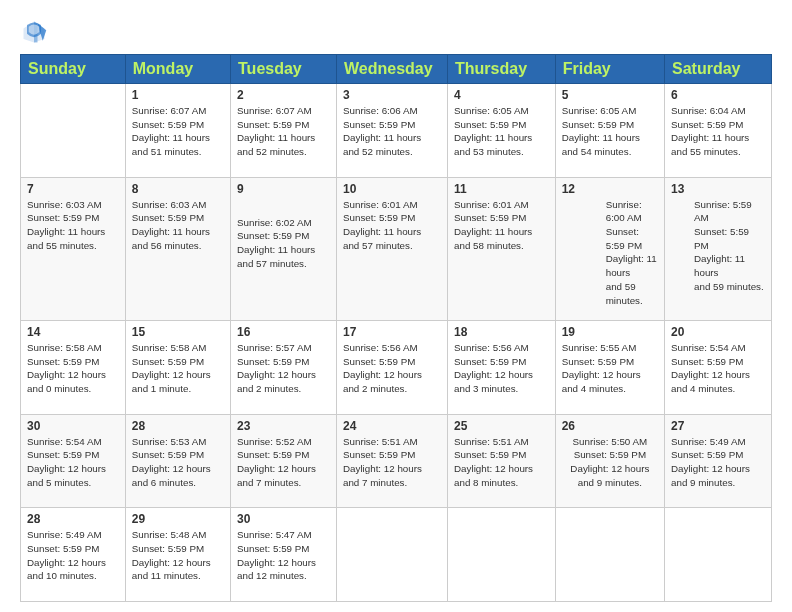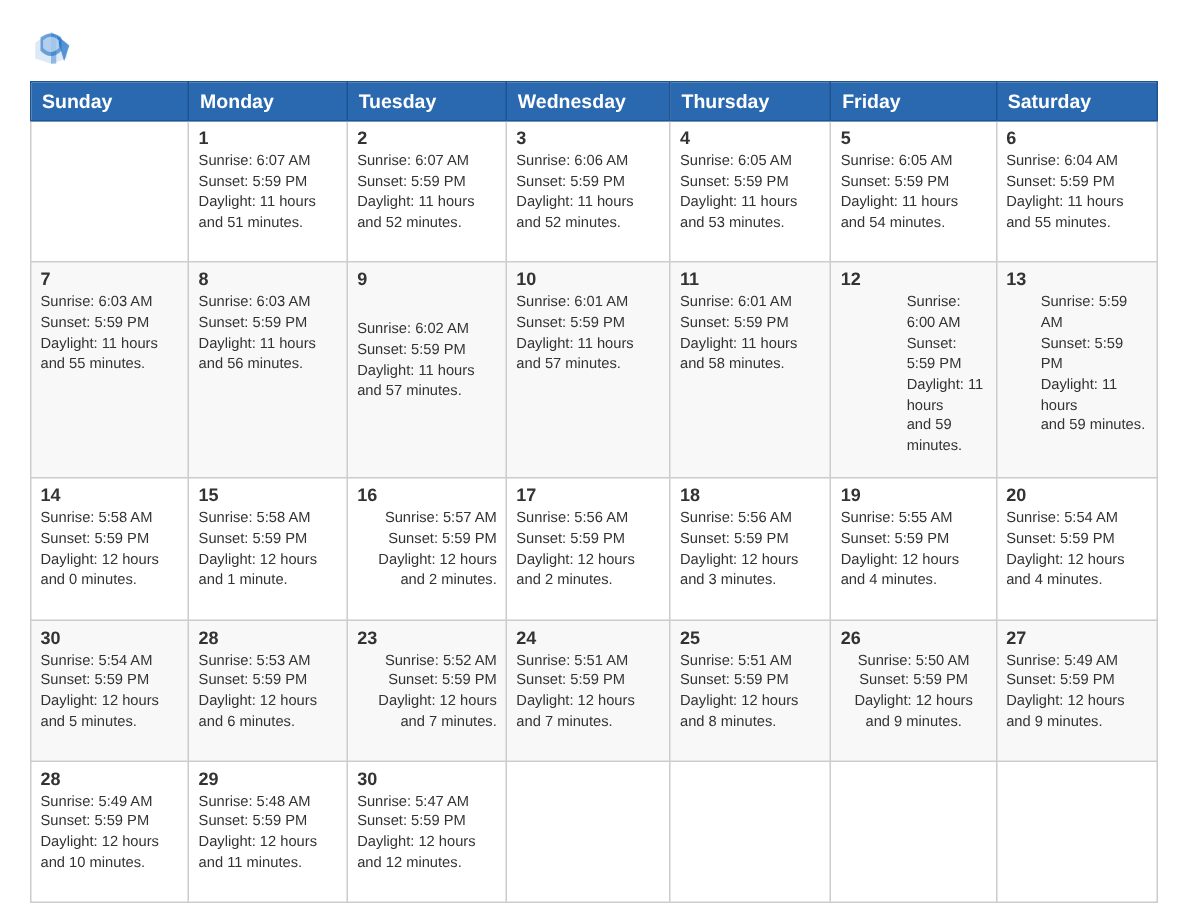--- a/index.html
+++ b/index.html
@@ -54,22 +54,22 @@
       margin-top: 2px;
     }
     .calendar {
       width: 100%;
       border-collapse: collapse;
       flex: 1;
       font-size: 10.5px;
     }
     .calendar thead th {
       background: #2a69b0;
-      color: #ffffff;
-      font-size: 13px;
+      color: #bef264;
+      font-size: 16px;
       font-weight: bold;
       text-align: left;
       padding: 5px 7px;
       border: 1px solid #1e5490;
     }
     .calendar tbody td {
       border: 1px solid #ccc;
       vertical-align: top;
       padding: 4px 6px;
       width: 113px;
@@ -235,21 +235,21 @@
           </td>
           <td>
             <span class="day-number">15</span>
             <div class="day-info" style="white-space: pre-line;">Sunrise: 5:58 AM
 Sunset: 5:59 PM
 Daylight: 12 hours
 and 1 minute.</div>
           </td>
           <td>
             <span class="day-number">16</span>
-            <div class="day-info" style="white-space: pre-line; text-align: right;">Sunrise: 5:57 AM
+            <div class="day-info" style="white-space: pre-line;">Sunrise: 5:57 AM
 Sunset: 5:59 PM
 Daylight: 12 hours
 and 2 minutes.</div>
           </td>
           <td>
             <span class="day-number">17</span>
             <div class="day-info" style="white-space: pre-line;">Sunrise: 5:56 AM
 Sunset: 5:59 PM
 Daylight: 12 hours
 and 2 minutes.</div>
@@ -286,21 +286,21 @@
           </td>
           <td>
             <span class="day-number">28</span>
             <div class="day-info" style="white-space: pre-line;">Sunrise: 5:53 AM
 Sunset: 5:59 PM
 Daylight: 12 hours
 and 6 minutes.</div>
           </td>
           <td>
             <span class="day-number">23</span>
-            <div class="day-info" style="white-space: pre-line; text-align: right;">Sunrise: 5:52 AM
+            <div class="day-info" style="white-space: pre-line;">Sunrise: 5:52 AM
 Sunset: 5:59 PM
 Daylight: 12 hours
 and 7 minutes.</div>
           </td>
           <td>
             <span class="day-number">24</span>
             <div class="day-info" style="white-space: pre-line;">Sunrise: 5:51 AM
 Sunset: 5:59 PM
 Daylight: 12 hours
 and 7 minutes.</div>

